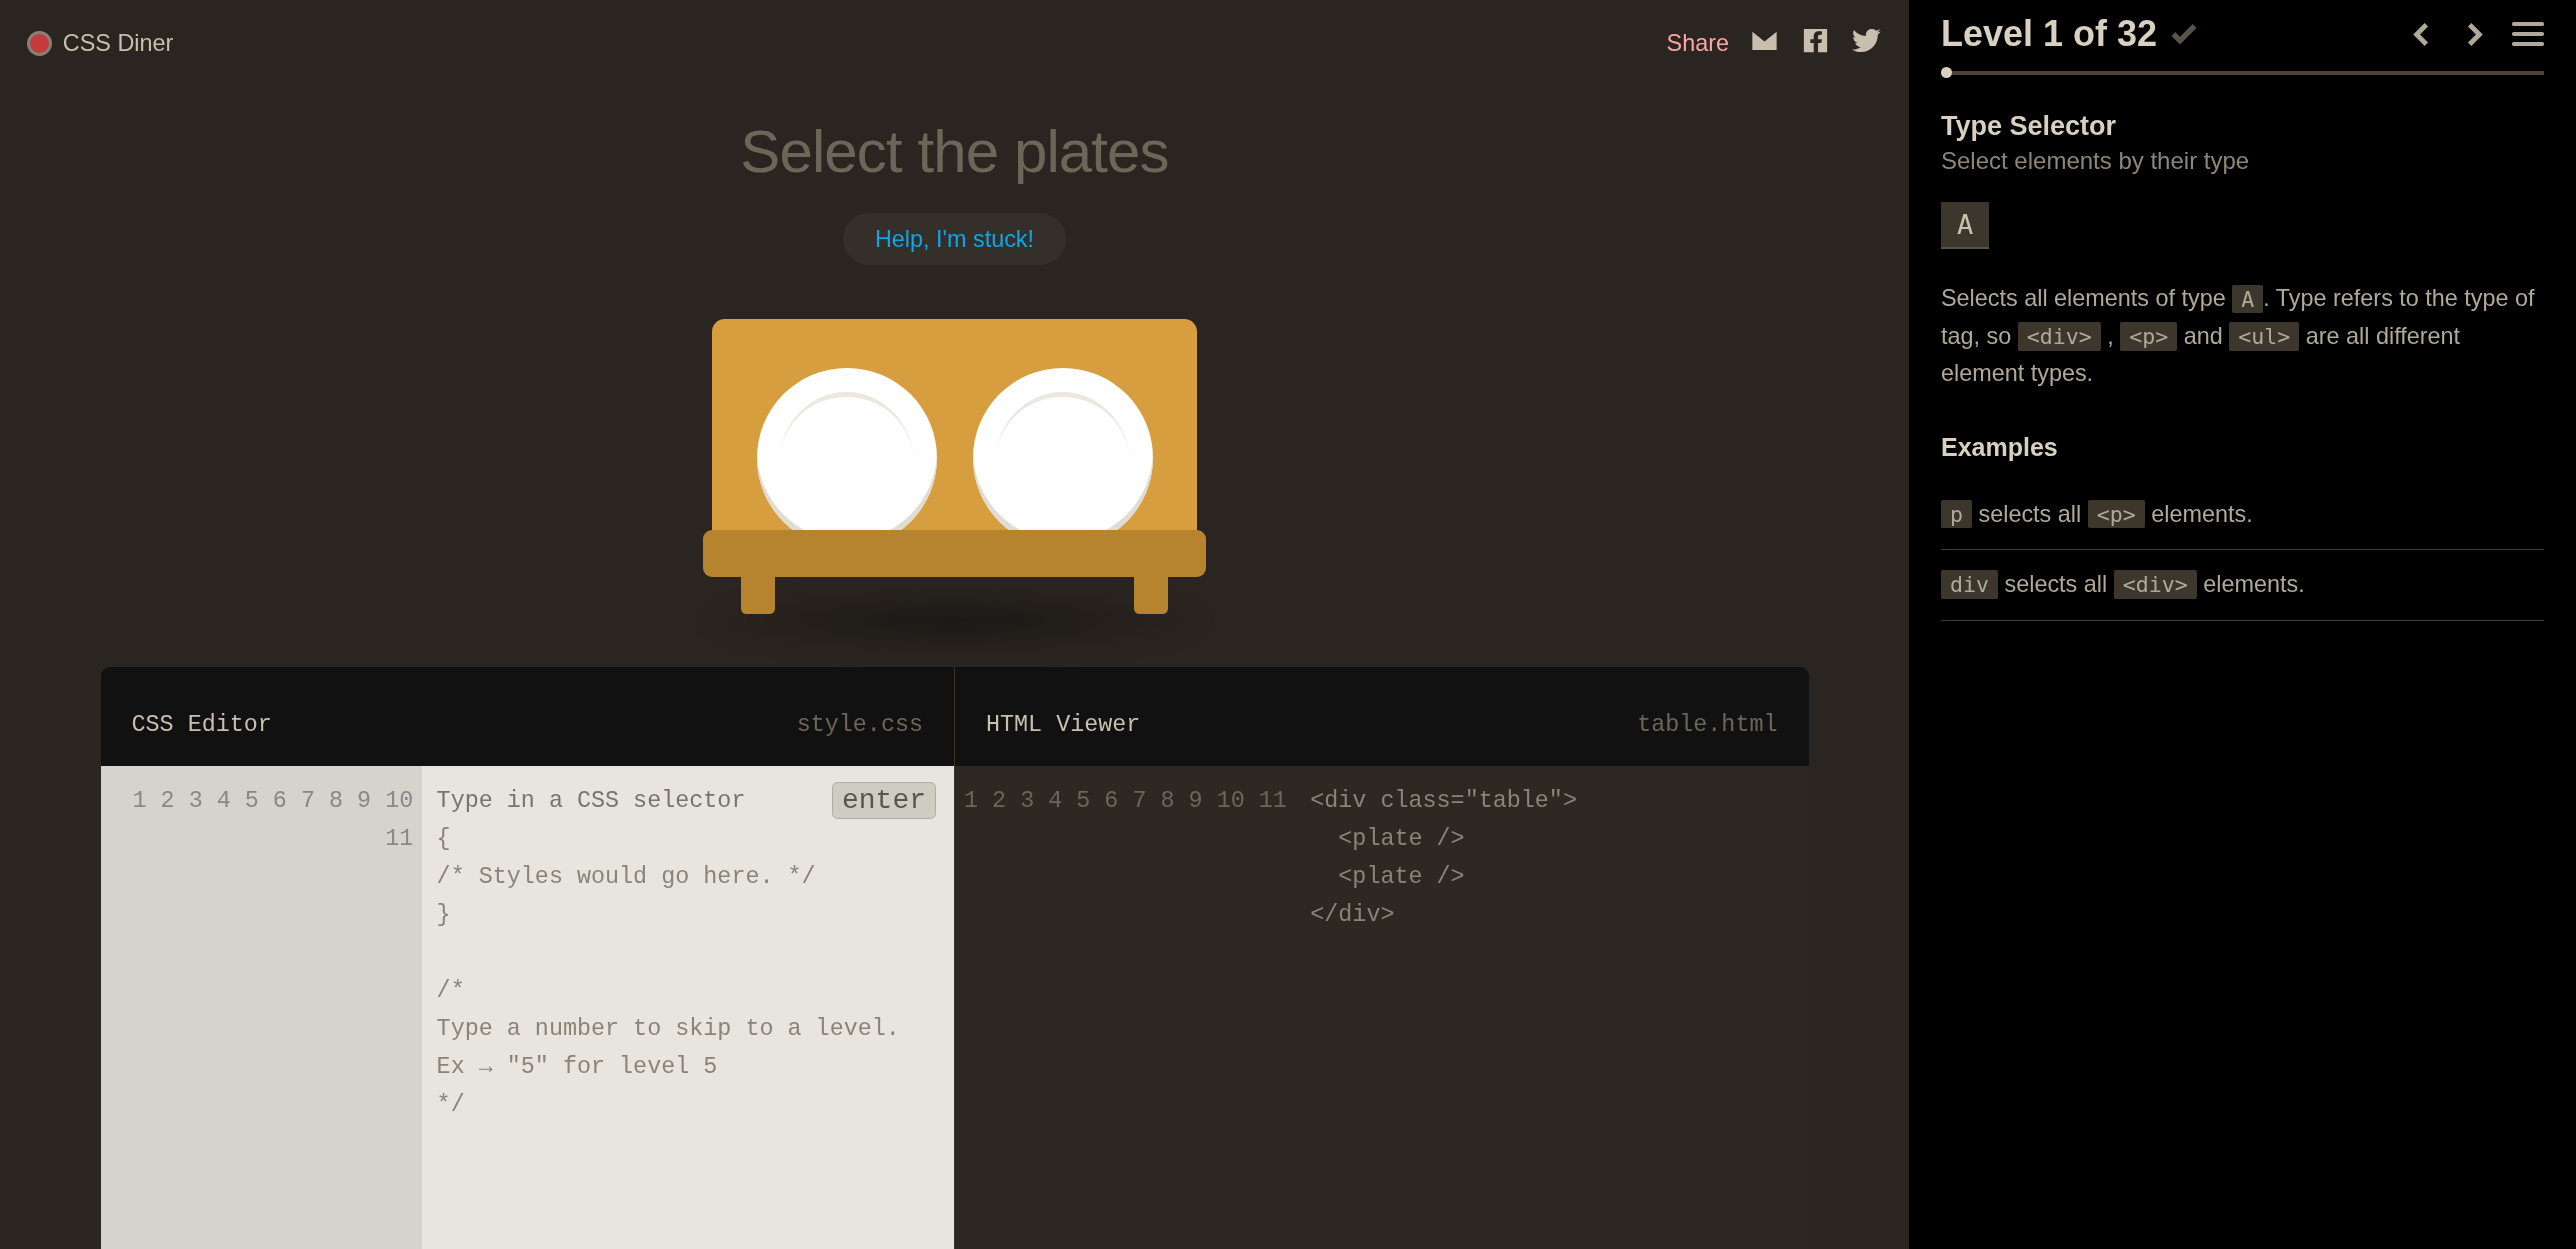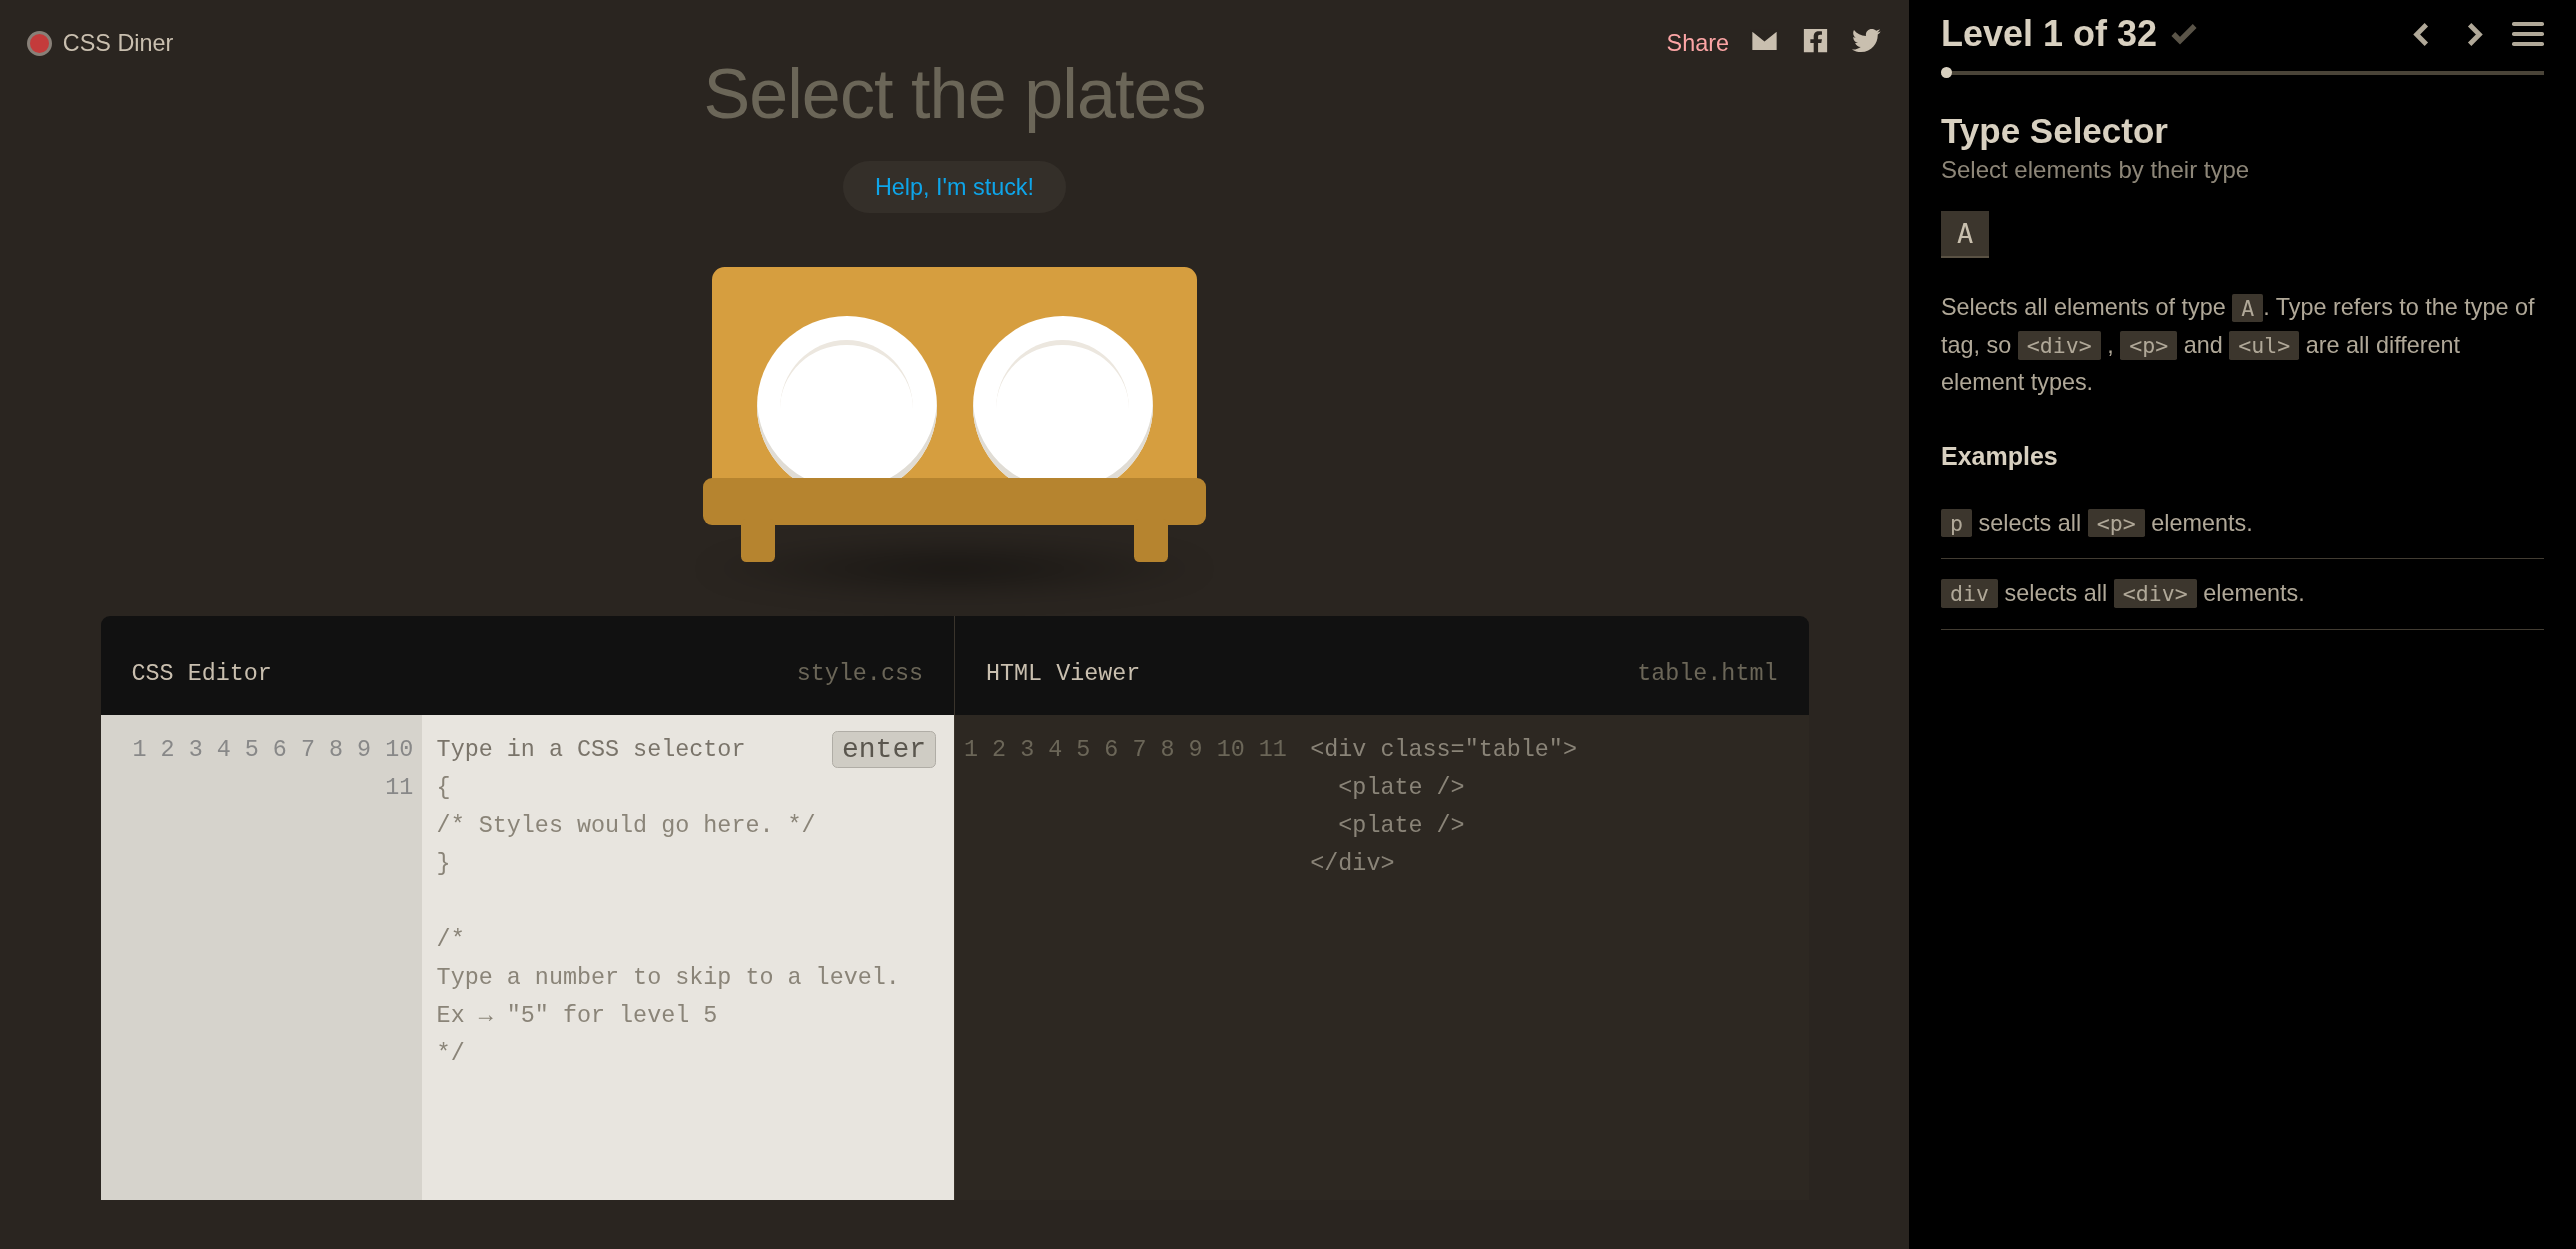--- a/index.html
+++ b/index.html
@@ -44,23 +44,24 @@
   align-items: center;
   gap: 20px;
   color: #fca5a5;
   font-size: 23.4px;
 }
 .share-wrap svg { fill: #c9bfaf; width: 31px; height: 31px; }
 .share-wrap .ic { cursor: pointer; }
 
 .task-title {
   text-align: center;
-  font-size: 70px;
+  font-size: 60px;
   color: #6b6658;
   font-weight: 400;
+  margin-top: 63px;
   letter-spacing: -0.9px;
 }
 .help-btn {
   margin: 27px auto 0;
   display: block;
   background: #342f29;
   color: #0ea5e9;
   border: none;
   border-radius: 36px;
   padding: 12.6px 32px;
@@ -252,21 +253,21 @@
 .progress::after {
   content: "";
   position: absolute;
   left: 0;
   top: -3.6px;
   width: 10.8px;
   height: 10.8px;
   background: #d8d0c0;
   border-radius: 50%;
 }
-.side-h2 { font-size: 35px; color: #d8d0c0; font-weight: 700; margin-bottom: 5.4px; }
+.side-h2 { font-size: 27px; color: #d8d0c0; font-weight: 700; margin-bottom: 5.4px; }
 .side-sub { font-size: 24px; color: #8d8678; margin-bottom: 27px; }
 .syntax-box {
   display: inline-block;
   background: #3c362d;
   border-bottom: 2.7px solid #5a5244;
   padding: 7.2px 16px;
   font-family: "SFMono-Regular", Consolas, monospace;
   font-size: 27px;
   color: #c9c0ae;
   margin-bottom: 31px;

